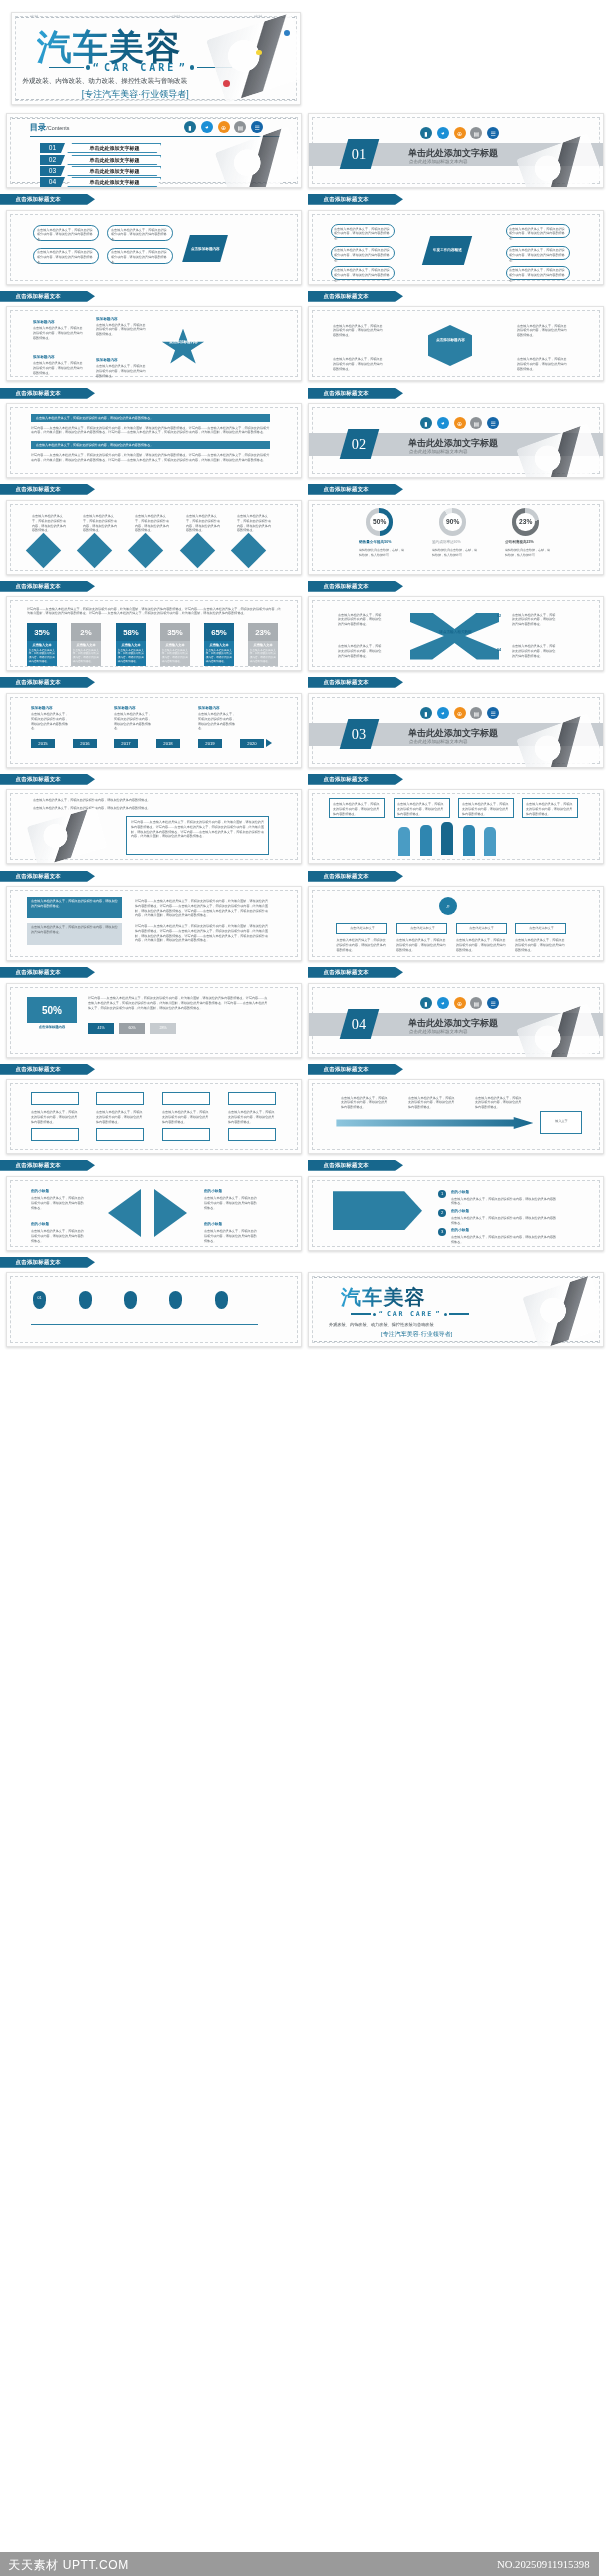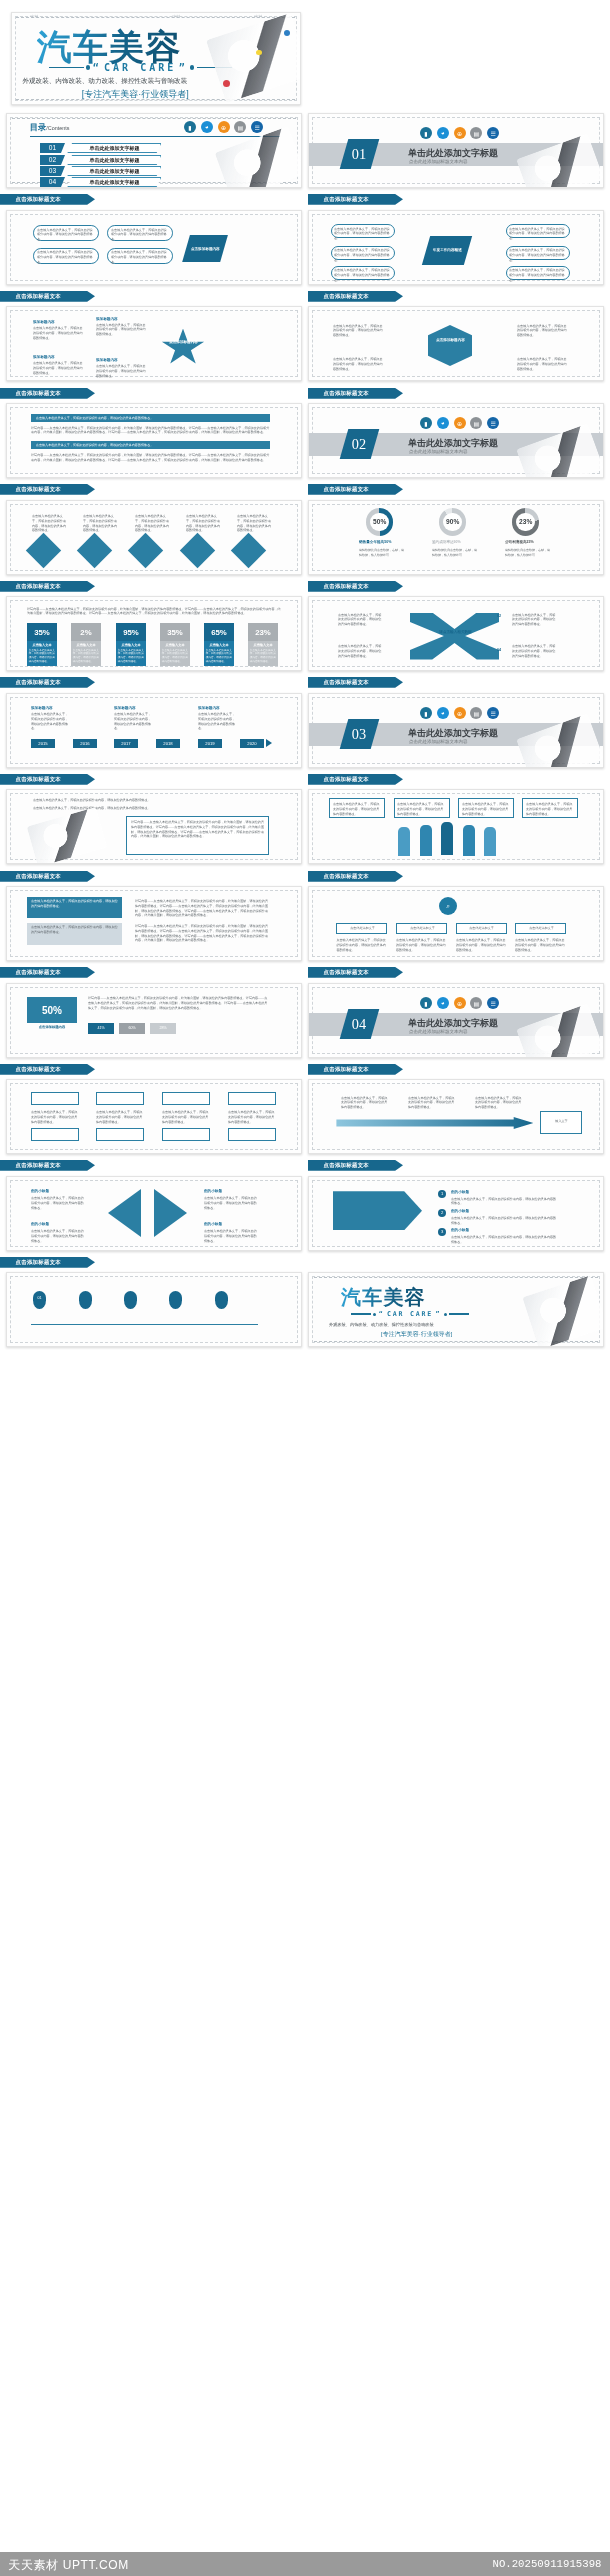--- a/index.html
+++ b/index.html
@@ -104,23 +104,23 @@
   .pcard .bt{ font-size:3.2px; font-weight:bold; color:#fff; text-align:center; display:block; margin-bottom:1.2px; }
   .pcard .bb{ font-size:2.6px; line-height:1.45; color:#f0f3f5; display:block; }
   .pcard.blue .top{ background:#16678f; } .pcard.blue .bot{ background:#1e7aa6; }
   .pcard.grey .top{ background:#a9aeb2; } .pcard.grey .bot{ background:#bcc1c5; }
 
   
   .tl-chip{ position:absolute; width:24px; height:9px; background:#17678d; color:#fff; font-size:4.2px; text-align:center; line-height:9px; }
   .tl-arrow{ position:absolute; width:0; height:0; border-left:6px solid #17678d; border-top:4.8px solid transparent; border-bottom:4.8px solid transparent; }
 
   
-  .footer{ position:absolute; left:0; right:0; bottom:0; height:24px; background:#9a9a9a; }
+  .footer{ position:absolute; left:0; right:12px; bottom:0; height:24px; background:#9a9a9a; }
   .footer .left{ position:absolute; left:8.3px; top:4.8px; color:#fff; font-size:12px; letter-spacing:0.6px; }
-  .footer .right{ position:absolute; right:9.5px; top:6px; color:#fff; font-size:10.7px; font-family:Liberation Mono, monospace; }
+  .footer .right{ position:absolute; right:9.5px; top:6px; color:#fff; font-size:10.7px; font-family:Liberation Serif, serif; }
 
   .ph-car{
     position:absolute; border-radius:3.6px;
     background:
       radial-gradient(circle at 35% 40%, #ffffff 0 22%, rgba(255,255,255,0) 23%),
       linear-gradient(125deg, rgba(230,233,236,.9) 0%, rgba(255,255,255,.95) 45%, rgba(60,64,70,.85) 46%, rgba(90,95,102,.8) 62%, rgba(255,255,255,.9) 63%);
     opacity:.95;
   }
   .ph-dot{ position:absolute; border-radius:50%; }
 </style>
@@ -369,21 +369,21 @@
     </div>
   </div>
   <div class="pcard grey" style="left:64px; top:26px;">
     <div class="top">2%</div>
     <div class="bot">
       <span class="bt">点击输入文本</span>
       <span class="bb">点击输入本栏的具体文字，简明扼要的说明分项内容，请根据您的具体内容酌情修改。</span>
     </div>
   </div>
   <div class="pcard blue" style="left:109px; top:26px;">
-    <div class="top">95%</div>
+    <div class="top">58%</div>
     <div class="bot">
       <span class="bt">点击输入文本</span>
       <span class="bb">点击输入本栏的具体文字，简明扼要的说明分项内容，请根据您的具体内容酌情修改。</span>
     </div>
   </div>
   <div class="pcard grey" style="left:153px; top:26px;">
     <div class="top">35%</div>
     <div class="bot">
       <span class="bt">点击输入文本</span>
       <span class="bb">点击输入本栏的具体文字，简明扼要的说明分项内容，请根据您的具体内容酌情修改。</span>

